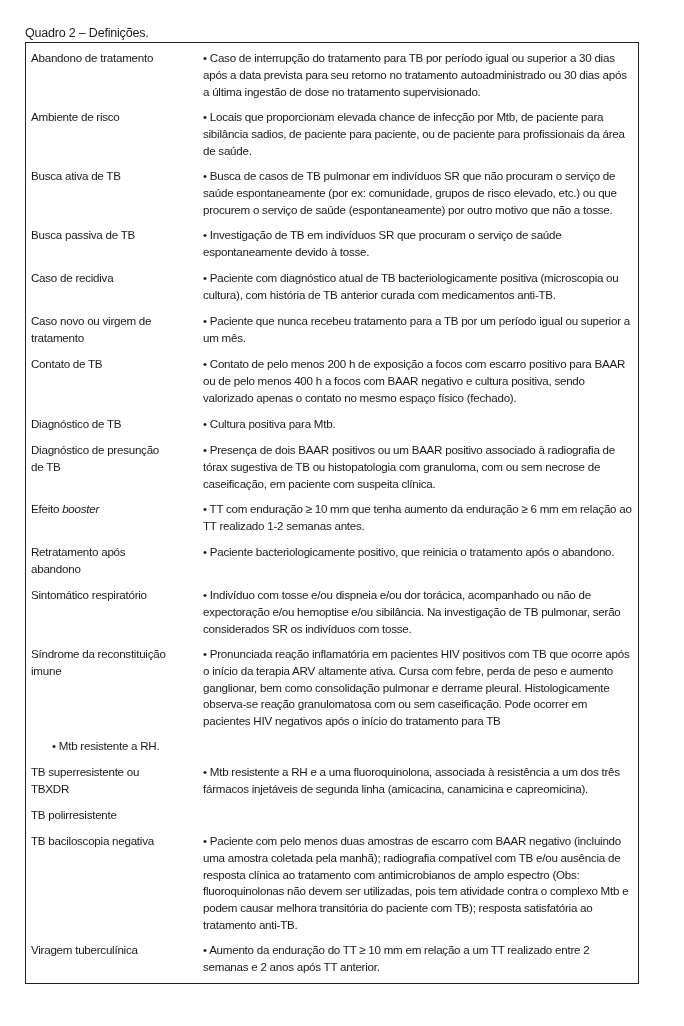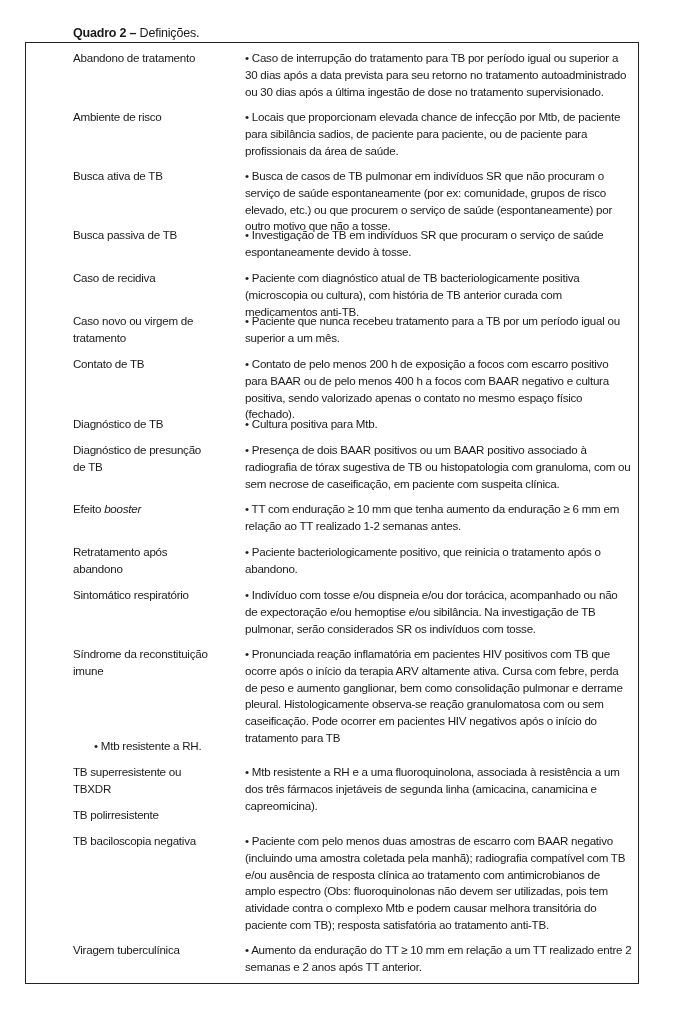--- a/index.html
+++ b/index.html
@@ -17,33 +17,31 @@
     }
     .caption {
       position: absolute;
       left: 25px;
       top: 26px;
       font-size: 12.5px;
       line-height: 14px;
       letter-spacing: -0.2px;
     }
     .caption .cap-bold {
-      font-weight: bold;
-      margin-left: 48px;
+      font-weight: normal;
     }
     .table {
       position: absolute;
       left: 25px;
       top: 42px;
       width: 614px;
       height: 942px;
       border: 1px solid #222;
       box-sizing: border-box;
       padding-top: 7px;
-      padding-left: 42px;
     }
     .row {
       display: flex;
       font-size: 11.6px;
       line-height: 16.8px;
       letter-spacing: -0.25px;
     }
     .term {
       width: 151px;
       padding-left: 5px;

